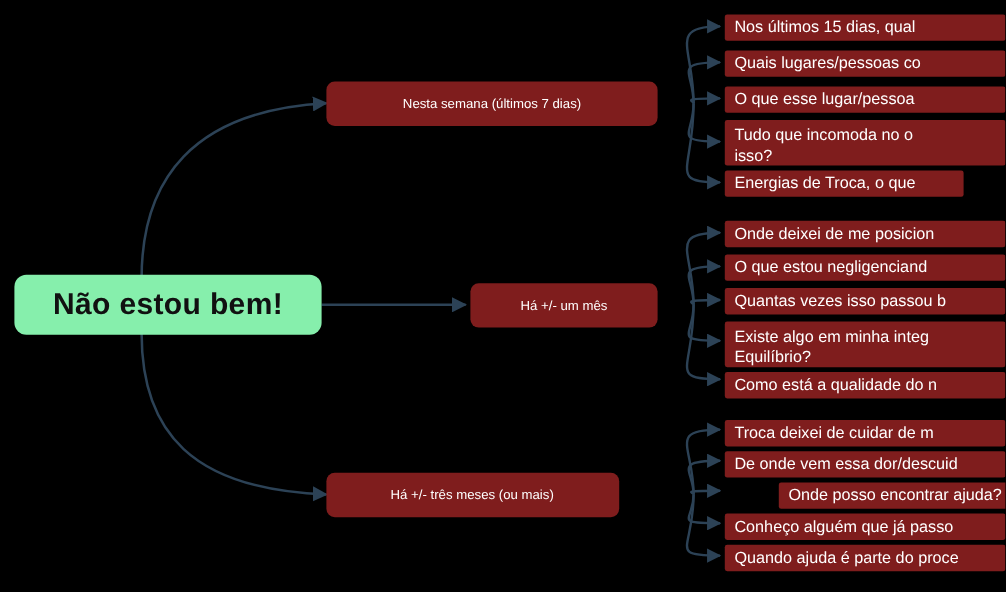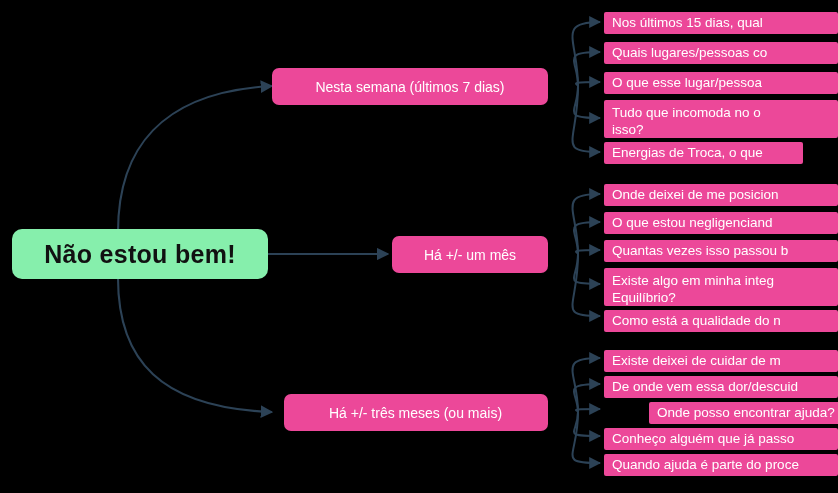--- a/index.html
+++ b/index.html
@@ -19,41 +19,41 @@
     position: absolute;
     left: 0;
     top: 0;
     width: 838px;
     height: 493px;
     pointer-events: none;
   }
   .node {
     position: absolute;
     box-sizing: border-box;
-    background: #ec4899;
+    background: #7f1d1d;
     color: #FFFFFF;
     display: flex;
     align-items: center;
     border-radius: 2px;
     white-space: nowrap;
     overflow: hidden;
   }
   .root-node {
     background: #86efac;
     color: #111111;
     border-radius: 10px;
     font-size: 25px;
     font-weight: bold;
     letter-spacing: 0.3px;
     justify-content: center;
     padding: 0 14px;
   }
   .branch-node {
     border-radius: 7px;
-    font-size: 14px;
+    font-size: 11px;
     justify-content: center;
     padding: 0 12px;
     color: #FFFFFF;
   }
   .leaf-node {
     border-radius: 2px;
     font-size: 13.5px;
     padding: 0 0 0 8px;
     line-height: 1.25;
     align-items: center;
@@ -113,21 +113,21 @@
   </div>
 
   <div class="node branch-node" style="left:272px; top:68px; width:276px; height:37px;">
     <span>Nesta semana (últimos 7 dias)</span>
   </div>
 
   <div class="node branch-node" style="left:392px; top:236px; width:156px; height:37px;">
     <span>Há +/- um mês</span>
   </div>
 
-  <div class="node branch-node" style="left:284px; top:394px; width:264px; height:37px;padding-left:11px;">
+  <div class="node branch-node" style="left:272px; top:394px; width:244px; height:37px;padding-left:11px;">
     <span>Há +/- três meses (ou mais)</span>
   </div>
 
   <div class="node leaf-node" style="left:604px; top:12px; width:234px; height:22px;">
     <span class="leaf-text">Nos últimos 15 dias, qual</span>
   </div>
   <div class="node leaf-node" style="left:604px; top:42px; width:234px; height:22px;">
     <span class="leaf-text">Quais lugares/pessoas co</span>
   </div>
   <div class="node leaf-node" style="left:604px; top:72px; width:234px; height:22px;">
@@ -152,21 +152,21 @@
   </div>
   <div class="node leaf-node two-line" style="left:604px; top:268px; width:234px; height:38px;">
     <span class="leaf-text">Existe algo em minha integ</span>
     <span class="leaf-text">Equilíbrio?</span>
   </div>
   <div class="node leaf-node" style="left:604px; top:310px; width:234px; height:22px;">
     <span class="leaf-text">Como está a qualidade do n</span>
   </div>
 
   <div class="node leaf-node" style="left:604px; top:350px; width:234px; height:22px;">
-    <span class="leaf-text">Existe deixei de cuidar de m</span>
+    <span class="leaf-text">Troca deixei de cuidar de m</span>
   </div>
   <div class="node leaf-node" style="left:604px; top:376px; width:234px; height:22px;">
     <span class="leaf-text">De onde vem essa dor/descuid</span>
   </div>
   <div class="node leaf-node" style="left:604px; top:402px; width:234px; height:22px;margin-left:45px;">
     <span class="leaf-text">Onde posso encontrar ajuda?</span>
   </div>
   <div class="node leaf-node" style="left:604px; top:428px; width:234px; height:22px;">
     <span class="leaf-text">Conheço alguém que já passo</span>
   </div>

